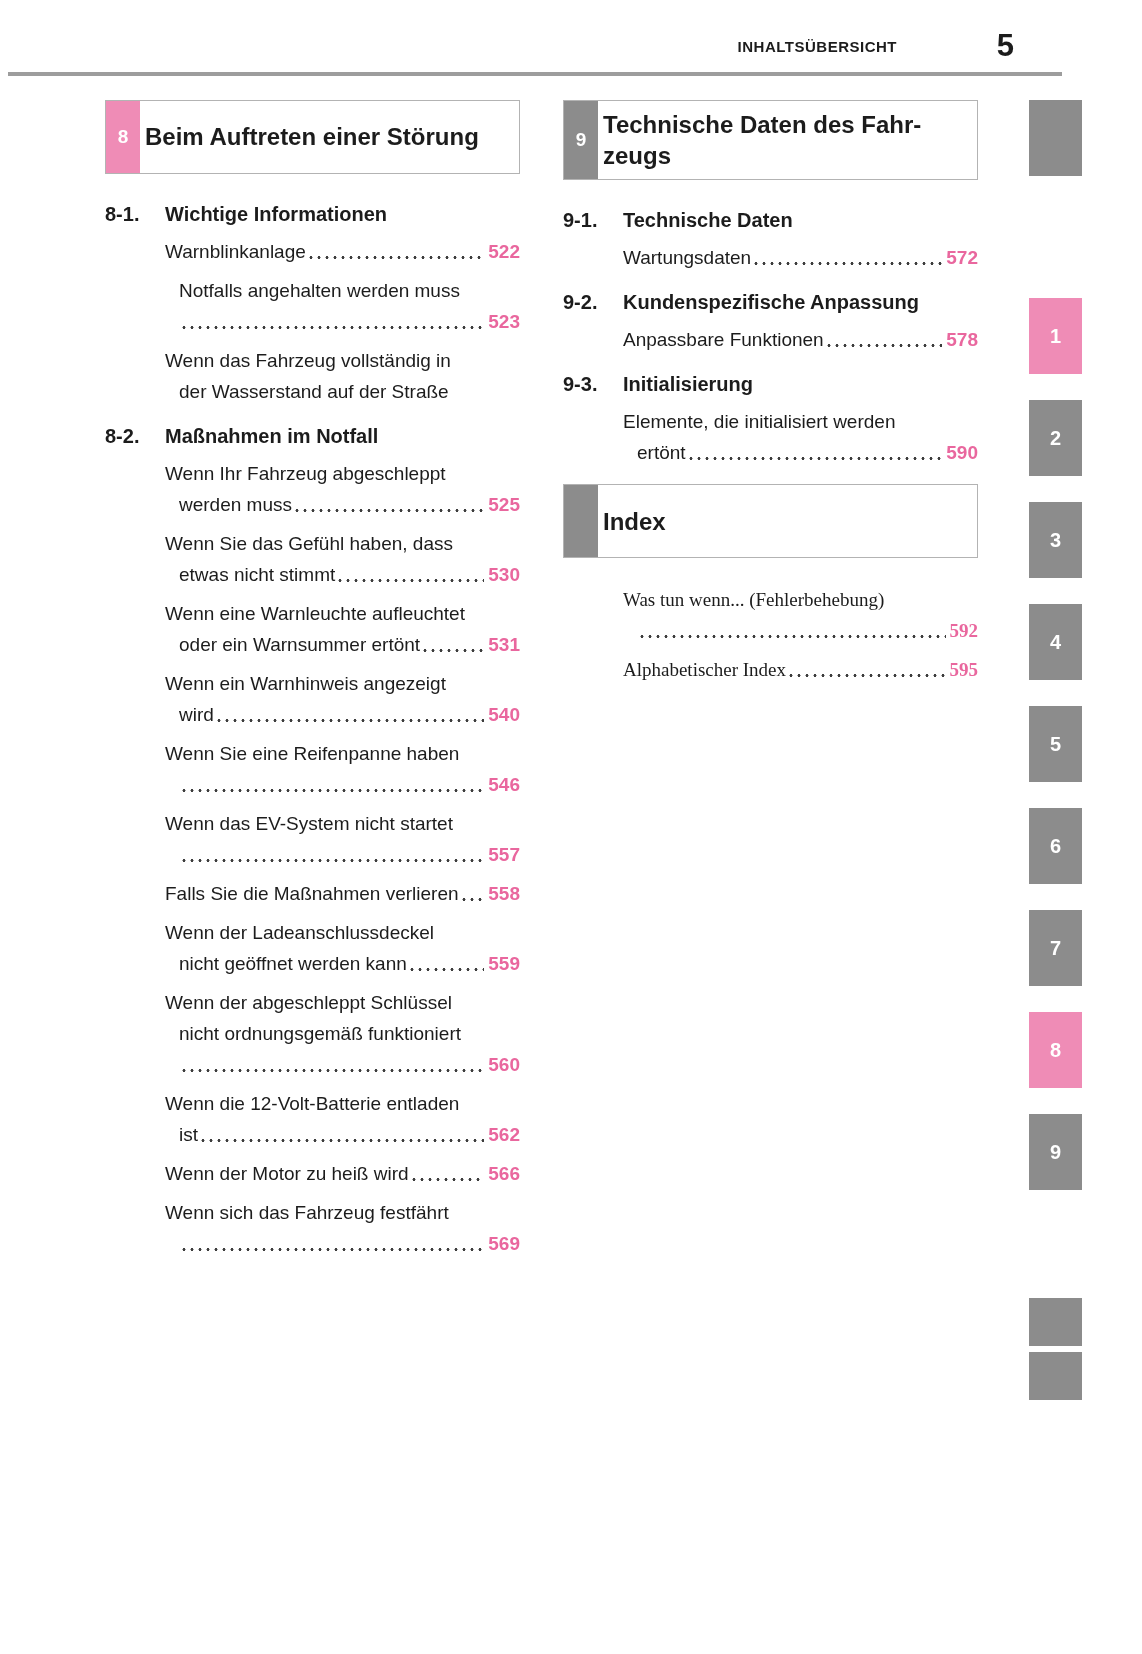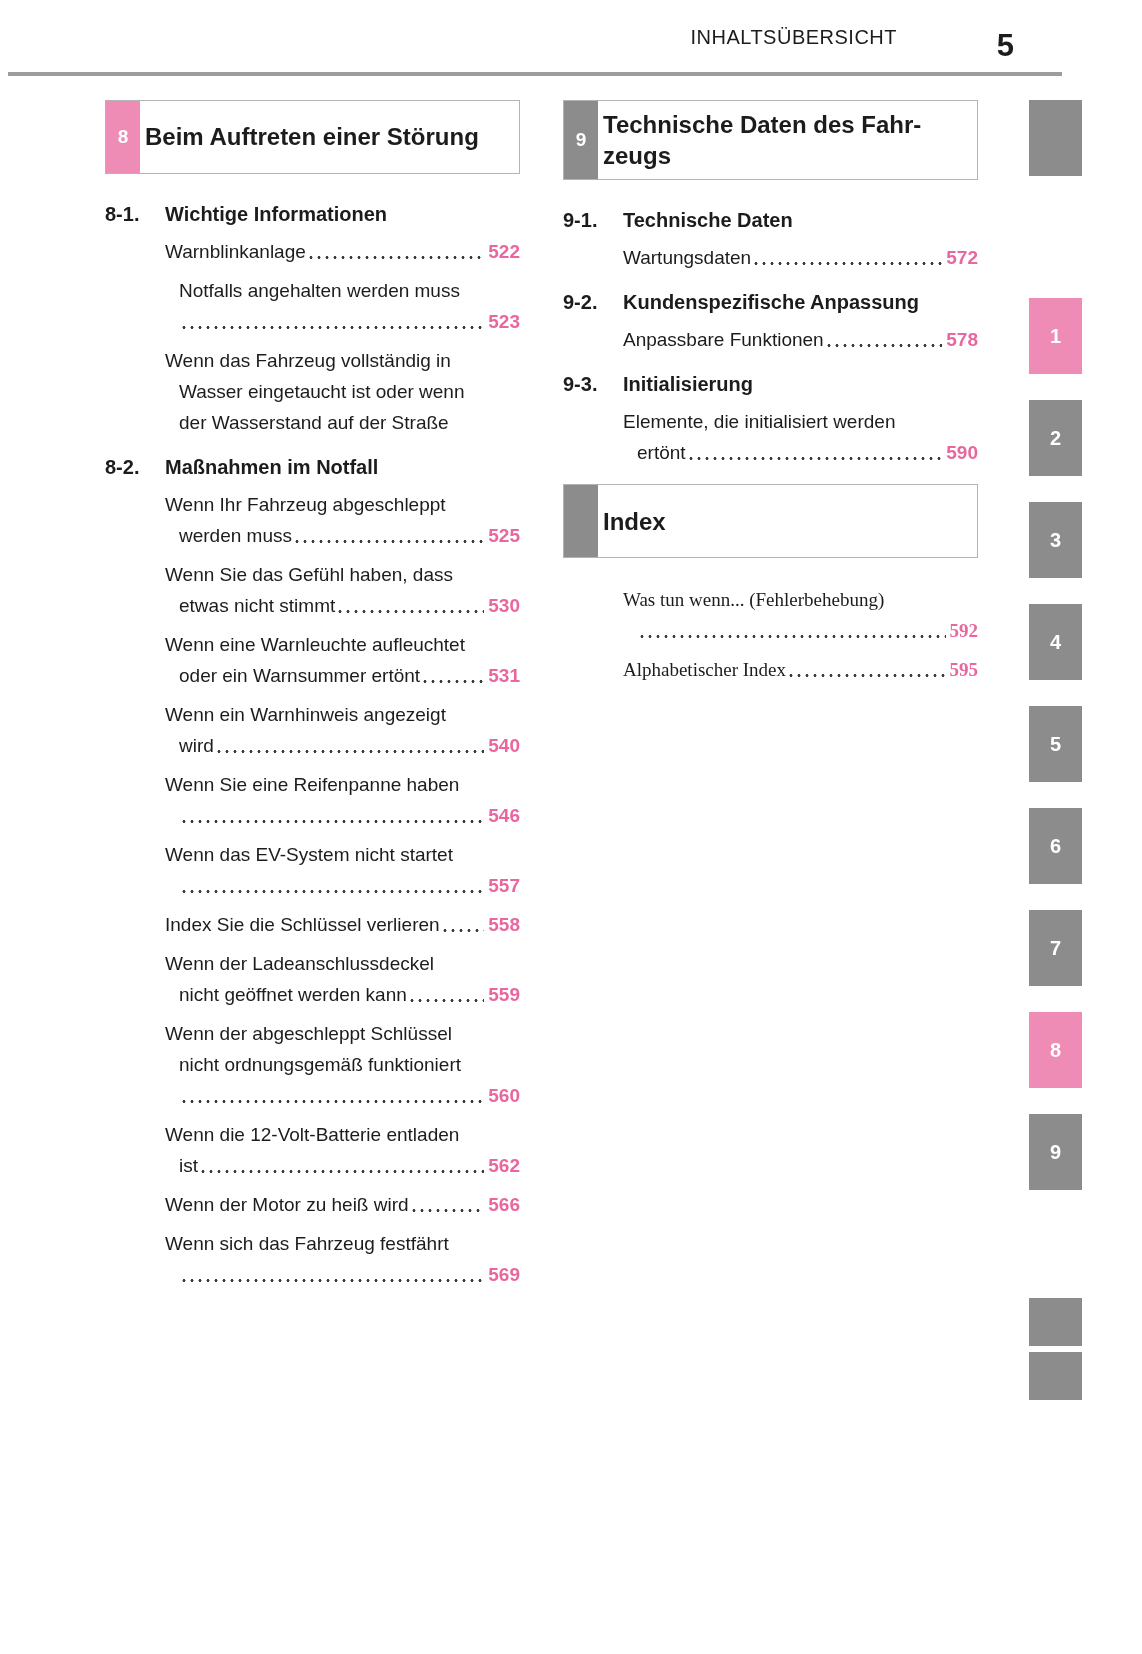--- a/index.html
+++ b/index.html
@@ -7,22 +7,22 @@
   body {
     width: 1142px; height: 1654px;
     font-family: "Liberation Sans", "DejaVu Sans", sans-serif;
     color: #1c1c1c;
     position: relative;
   }
   .page { position: absolute; inset: 0; background: #fff; overflow: hidden; }
 
   
   .page-header-title {
-    position: absolute; top: 26px; right: 245px;
-    font-size: 20px; font-weight: normal; letter-spacing: 0.5px;
+    position: absolute; top: 38px; right: 245px;
+    font-size: 15px; font-weight: bold; letter-spacing: 0.5px;
   }
   .page-header-num {
     position: absolute; top: 28px; right: 128px;
     font-size: 31px; font-weight: bold;
   }
   .header-rule {
     position: absolute; top: 72px; left: 8px; right: 80px; height: 4px;
     background: var(--rule, #9d9d9d);
   }
 
@@ -119,23 +119,20 @@
               <span class="line-text"></span>
               <span class="leader"></span>
               <span class="page-num">523</span>
             </div>
           </div>
           <div class="entry">
             <div class="line">
               <span class="line-text">Wenn das Fahrzeug vollständig in</span>
             </div>
             <div class="line cont">
-              <span class="line-text">Wasser eingetaucht ist oder wenn</span>
-            </div>
-            <div class="line cont">
               <span class="line-text">der Wasserstand auf der Straße</span>
             </div>
           </div>
         </div>
         <div class="group-head">
           <span class="group-num">8-2.</span>
           <span class="group-title">Maßnahmen im Notfall</span>
         </div>
         <div class="entries">
           <div class="entry">
@@ -193,21 +190,21 @@
               <span class="line-text">Wenn das EV-System nicht startet</span>
             </div>
             <div class="line cont">
               <span class="line-text"></span>
               <span class="leader"></span>
               <span class="page-num">557</span>
             </div>
           </div>
           <div class="entry">
             <div class="line">
-              <span class="line-text">Index Sie die Schlüssel verlieren</span>
+              <span class="line-text">Falls Sie die Maßnahmen verlieren</span>
               <span class="leader"></span>
               <span class="page-num">558</span>
             </div>
           </div>
           <div class="entry">
             <div class="line">
               <span class="line-text">Wenn der Ladeanschlussdeckel</span>
             </div>
             <div class="line cont">
               <span class="line-text">nicht geöffnet werden kann</span>

